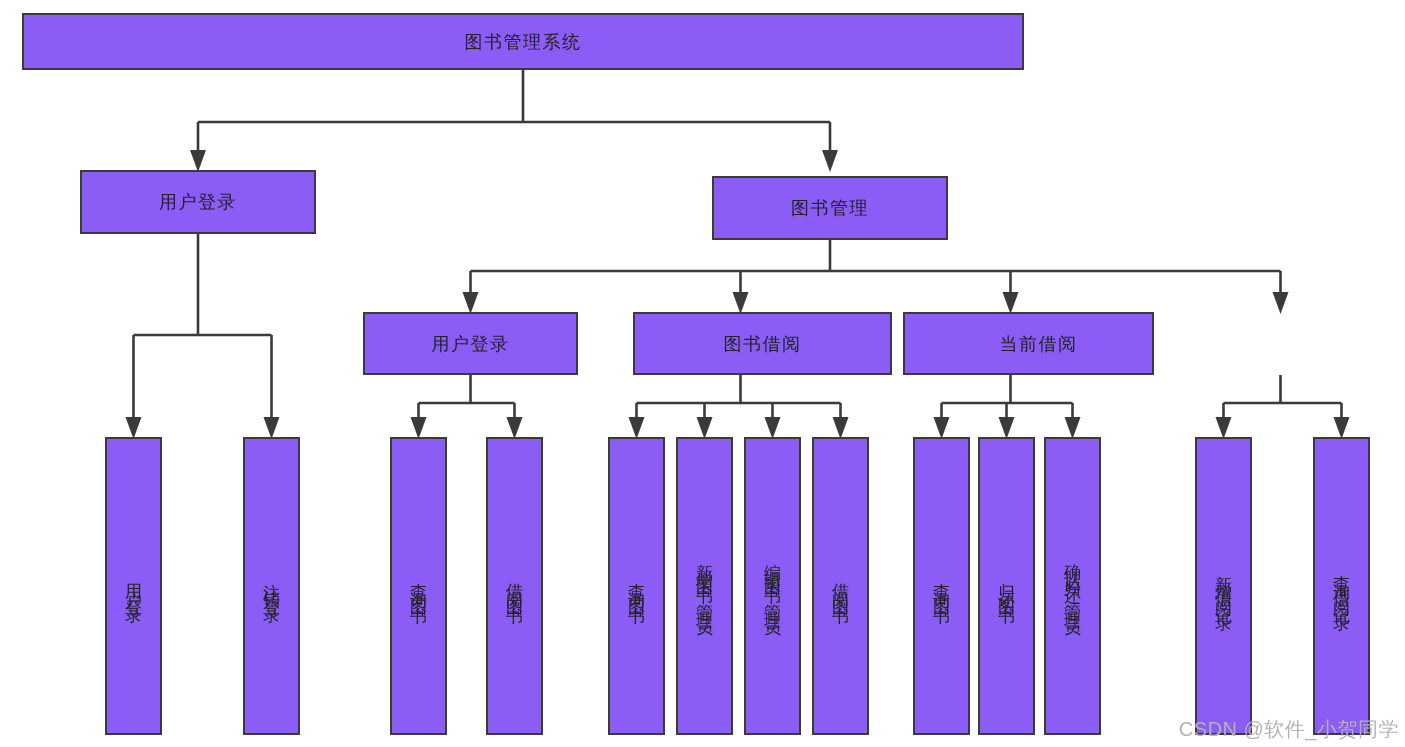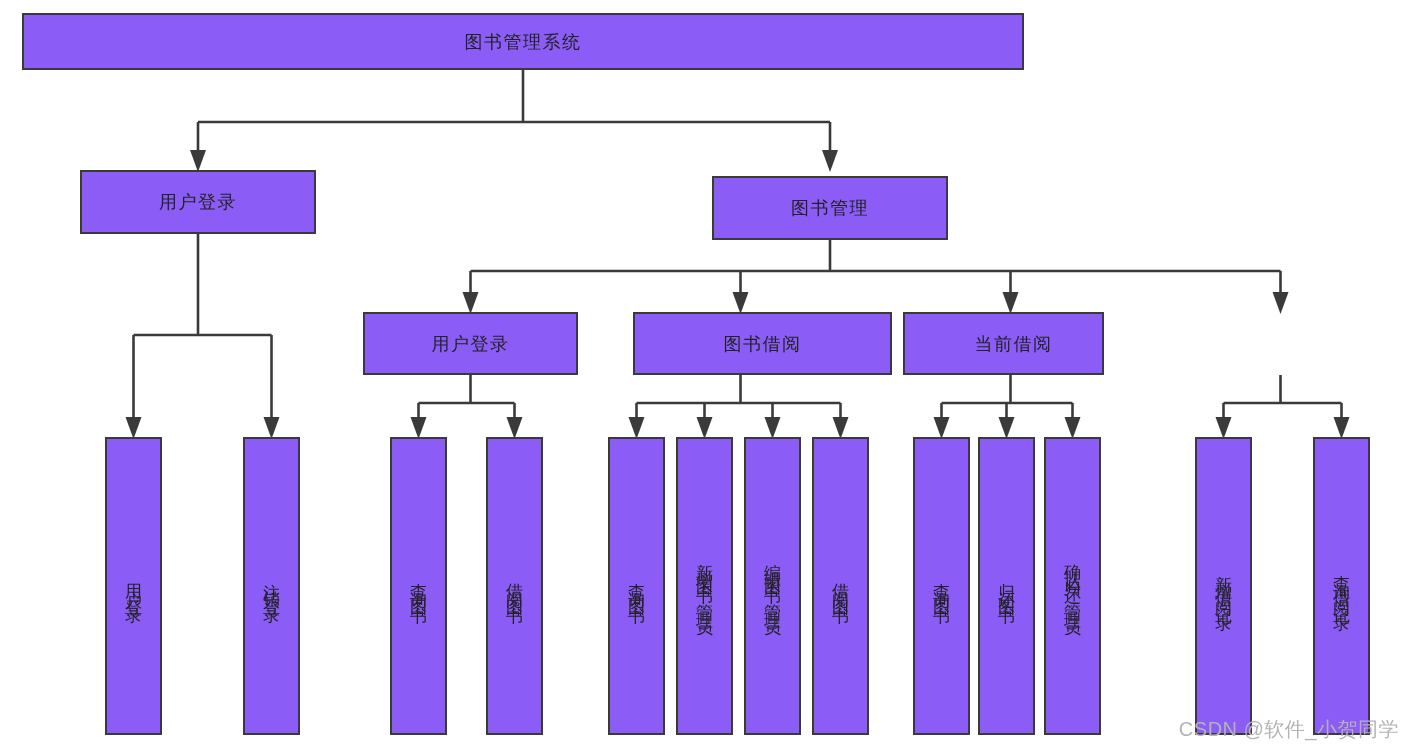--- a/index.html
+++ b/index.html
@@ -107,21 +107,21 @@
       <polygon points="1215.5,417 1231.5,417 1223.5,439" fill="#3a3a3a"></polygon>
       <line x1="1341.5" y1="403" x2="1341.5" y2="421" stroke="#3a3a3a" stroke-width="2.6"></line>
       <polygon points="1333.5,417 1349.5,417 1341.5,439" fill="#3a3a3a"></polygon>
     </svg>
   <span class="watermark">CSDN @软件_小贺同学</span>
 <div class="node horizontal" style="left: 22px; top: 13px; width: 1002px; height: 57px;">图书管理系统</div>
     <div class="node horizontal" style="left: 80px; top: 170px; width: 236px; height: 64px;">用户登录</div>
     <div class="node horizontal" style="left: 712px; top: 176px; width: 236px; height: 64px;">图书管理</div>
     <div class="node horizontal" style="left: 363px; top: 312px; width: 215px; height: 63px;">用户登录</div>
     <div class="node horizontal" style="left: 633px; top: 312px; width: 259px; height: 63px;">图书借阅</div>
-    <div class="node horizontal" style="left: 903px; top: 312px; width: 201px; height: 63px; padding-left: 20px;">当前借阅</div>
+    <div class="node horizontal" style="left: 903px; top: 312px; width: 251px; height: 63px; padding-left: 20px;">当前借阅</div>
     <div class="node vertical" style="left: 105px; top: 437px; width: 57px; height: 298px;">用户登录</div>
     <div class="node vertical" style="left: 243px; top: 437px; width: 57px; height: 298px;">注销登录</div>
     <div class="node vertical" style="left: 390px; top: 437px; width: 57px; height: 298px;">查询图书</div>
     <div class="node vertical" style="left: 486px; top: 437px; width: 57px; height: 298px;">借阅图书</div>
     <div class="node vertical" style="left: 608px; top: 437px; width: 57px; height: 298px;">查询图书</div>
     <div class="node vertical" style="left: 676px; top: 437px; width: 57px; height: 298px;">新增图书（管理员）</div>
     <div class="node vertical" style="left: 744px; top: 437px; width: 57px; height: 298px;">编辑图书（管理员）</div>
     <div class="node vertical" style="left: 812px; top: 437px; width: 57px; height: 298px;">借阅图书</div>
     <div class="node vertical" style="left: 913px; top: 437px; width: 57px; height: 298px;">查询图书</div>
     <div class="node vertical" style="left: 978px; top: 437px; width: 57px; height: 298px;">归还图书</div>

